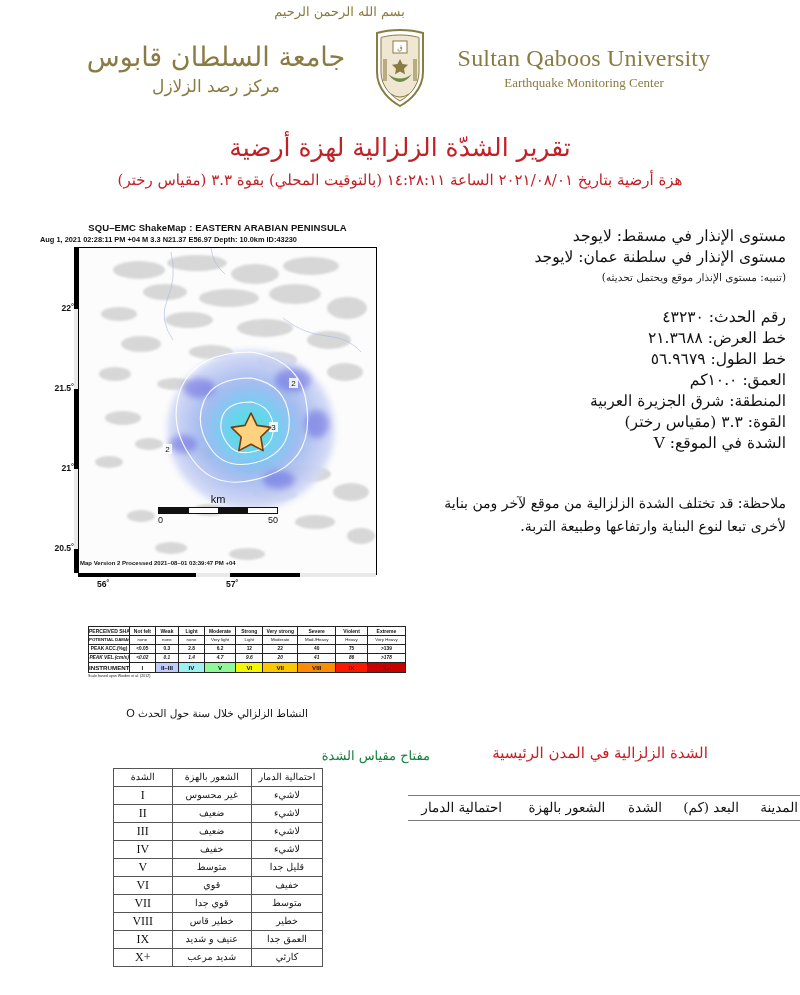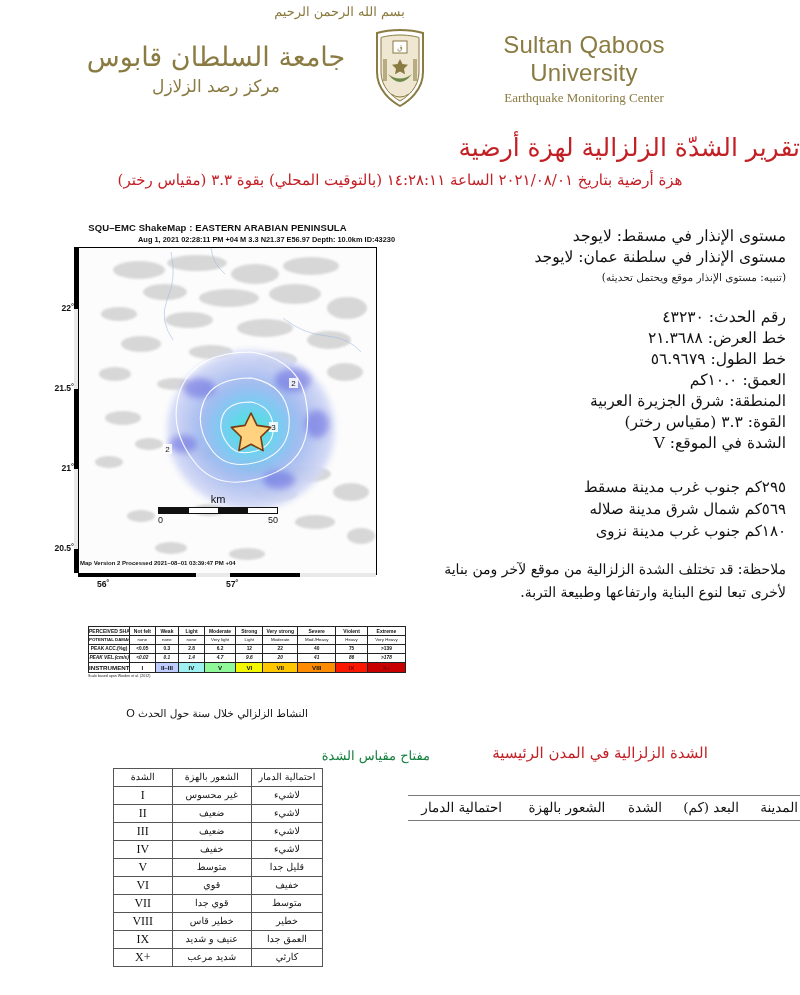--- a/index.html
+++ b/index.html
@@ -17,32 +17,32 @@
     font-size:13px;color:#8a7a3e;letter-spacing:.5px;
     font-family:"DejaVu Serif",serif;
   }
 
   
   .masthead{
     position:absolute;top:28px;left:0;width:800px;height:80px;
     display:flex;align-items:center;justify-content:center;gap:18px;
   }
   .mh-en{width:270px;text-align:center;color:#8a7b42;direction:ltr;}
-  .mh-en .l1{font-size:24px;letter-spacing:.2px;font-family:Liberation Sans, sans-serif;text-align:center;}
+  .mh-en .l1{font-size:24px;letter-spacing:.2px;font-family:Liberation Serif, serif;text-align:center;}
   .mh-en .l2{font-size:13px;margin-top:3px;font-family:"Liberation Serif",serif;}
   .mh-ar{width:270px;text-align:center;color:#8a7b42;}
   .mh-ar .l1{font-size:27px;letter-spacing:1px;font-family:"DejaVu Serif",serif;}
   .mh-ar .l2{font-size:17px;margin-top:4px;font-family:"DejaVu Serif",serif;}
 
   .crest{width:62px;height:80px;position:relative;flex:0 0 auto;}
   .crest svg{display:block;}
 
   
   .report-title{
-    position:absolute;top:133px;left:0;width:800px;text-align:right;
+    position:absolute;top:133px;left:0;width:800px;text-align:center;
     font-size:25px;color:#c32026;font-family:"DejaVu Serif",serif;
   }
   .report-sub{
     position:absolute;top:171px;left:0;width:800px;text-align:center;
     font-size:15px;color:#c32026;font-family:"DejaVu Serif",serif;
   }
 
   
   .info-col{
     position:absolute;top:226px;right:14px;width:360px;
@@ -58,21 +58,21 @@
   
   .shakemap{
     position:absolute;top:222px;left:40px;width:355px;height:400px;
     font-family:"Liberation Sans",sans-serif;
   }
   .sm-title{
     text-align:center;font-size:9.5px;font-weight:bold;color:#111;
     direction:ltr;letter-spacing:.1px;
   }
   .sm-sub{
-    text-align:right;font-size:7.4px;font-weight:bold;color:#111;
+    text-align:left;font-size:7.4px;font-weight:bold;color:#111;
     direction:ltr;margin-top:2px;letter-spacing:0;
   }
   .map-wrap{position:relative;margin-top:3px;width:355px;height:350px;direction:ltr;}
   .map-frame{
     position:absolute;left:38px;top:0;width:297px;height:326px;
     border:1px solid #000;background:#fbfbfb;overflow:hidden;
   }
   .map-canvas{position:absolute;inset:0;}
   .lat-lab{
     position:absolute;left:0;width:34px;text-align:right;
@@ -196,25 +196,20 @@
     <div class="line">رقم الحدث: ٤٣٢٣٠</div>
     <div class="line">خط العرض: ٢١.٣٦٨٨</div>
     <div class="line">خط الطول: ٥٦.٩٦٧٩</div>
     <div class="line">العمق: ١٠.٠كم</div>
     <div class="line">المنطقة: شرق الجزيرة العربية</div>
     <div class="line">القوة: ٣.٣ (مقياس رختر)</div>
     <div class="line">الشدة في الموقع: V</div>
 
     <div class="blk-gap"></div>
 
-    <div class="dist">
-      <div class="line">٢٩٥كم جنوب غرب مدينة مسقط</div>
-      <div class="line">٥٦٩كم شمال  شرق مدينة  صلاله</div>
-      <div class="line">١٨٠كم جنوب غرب مدينة نزوى</div>
-    </div>
 
     <div class="blk-gap-sm"></div>
 
     <div class="caveat">ملاحظة: قد تختلف الشدة الزلزالية من موقع لآخر ومن بناية لأخرى تبعا لنوع البناية وارتفاعها وطبيعة التربة.</div>
   </div>
 
   <div class="shakemap">
     <div class="sm-title">SQU–EMC ShakeMap : EASTERN ARABIAN PENINSULA</div>
     <div class="sm-sub">Aug  1, 2021 02:28:11 PM +04   M 3.3   N21.37 E56.97   Depth: 10.0km   ID:43230</div>
 

